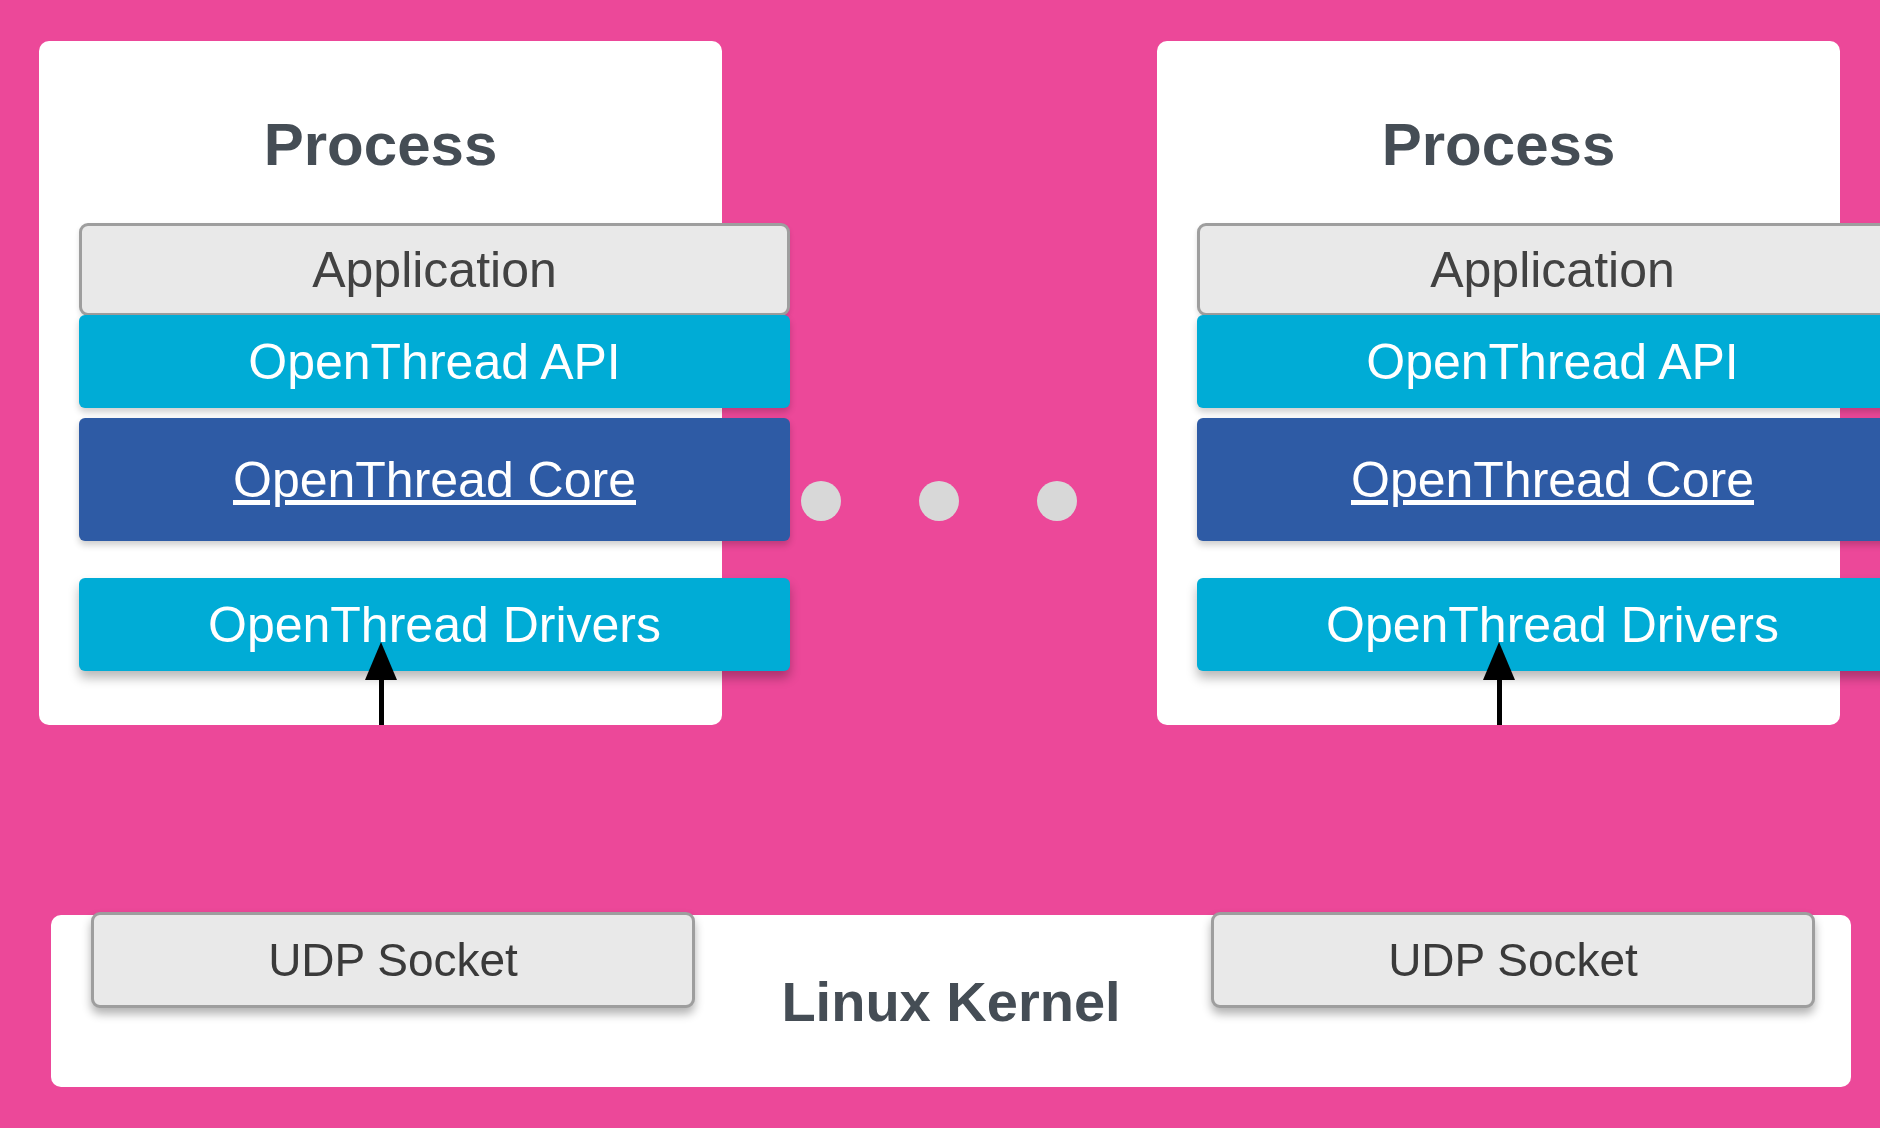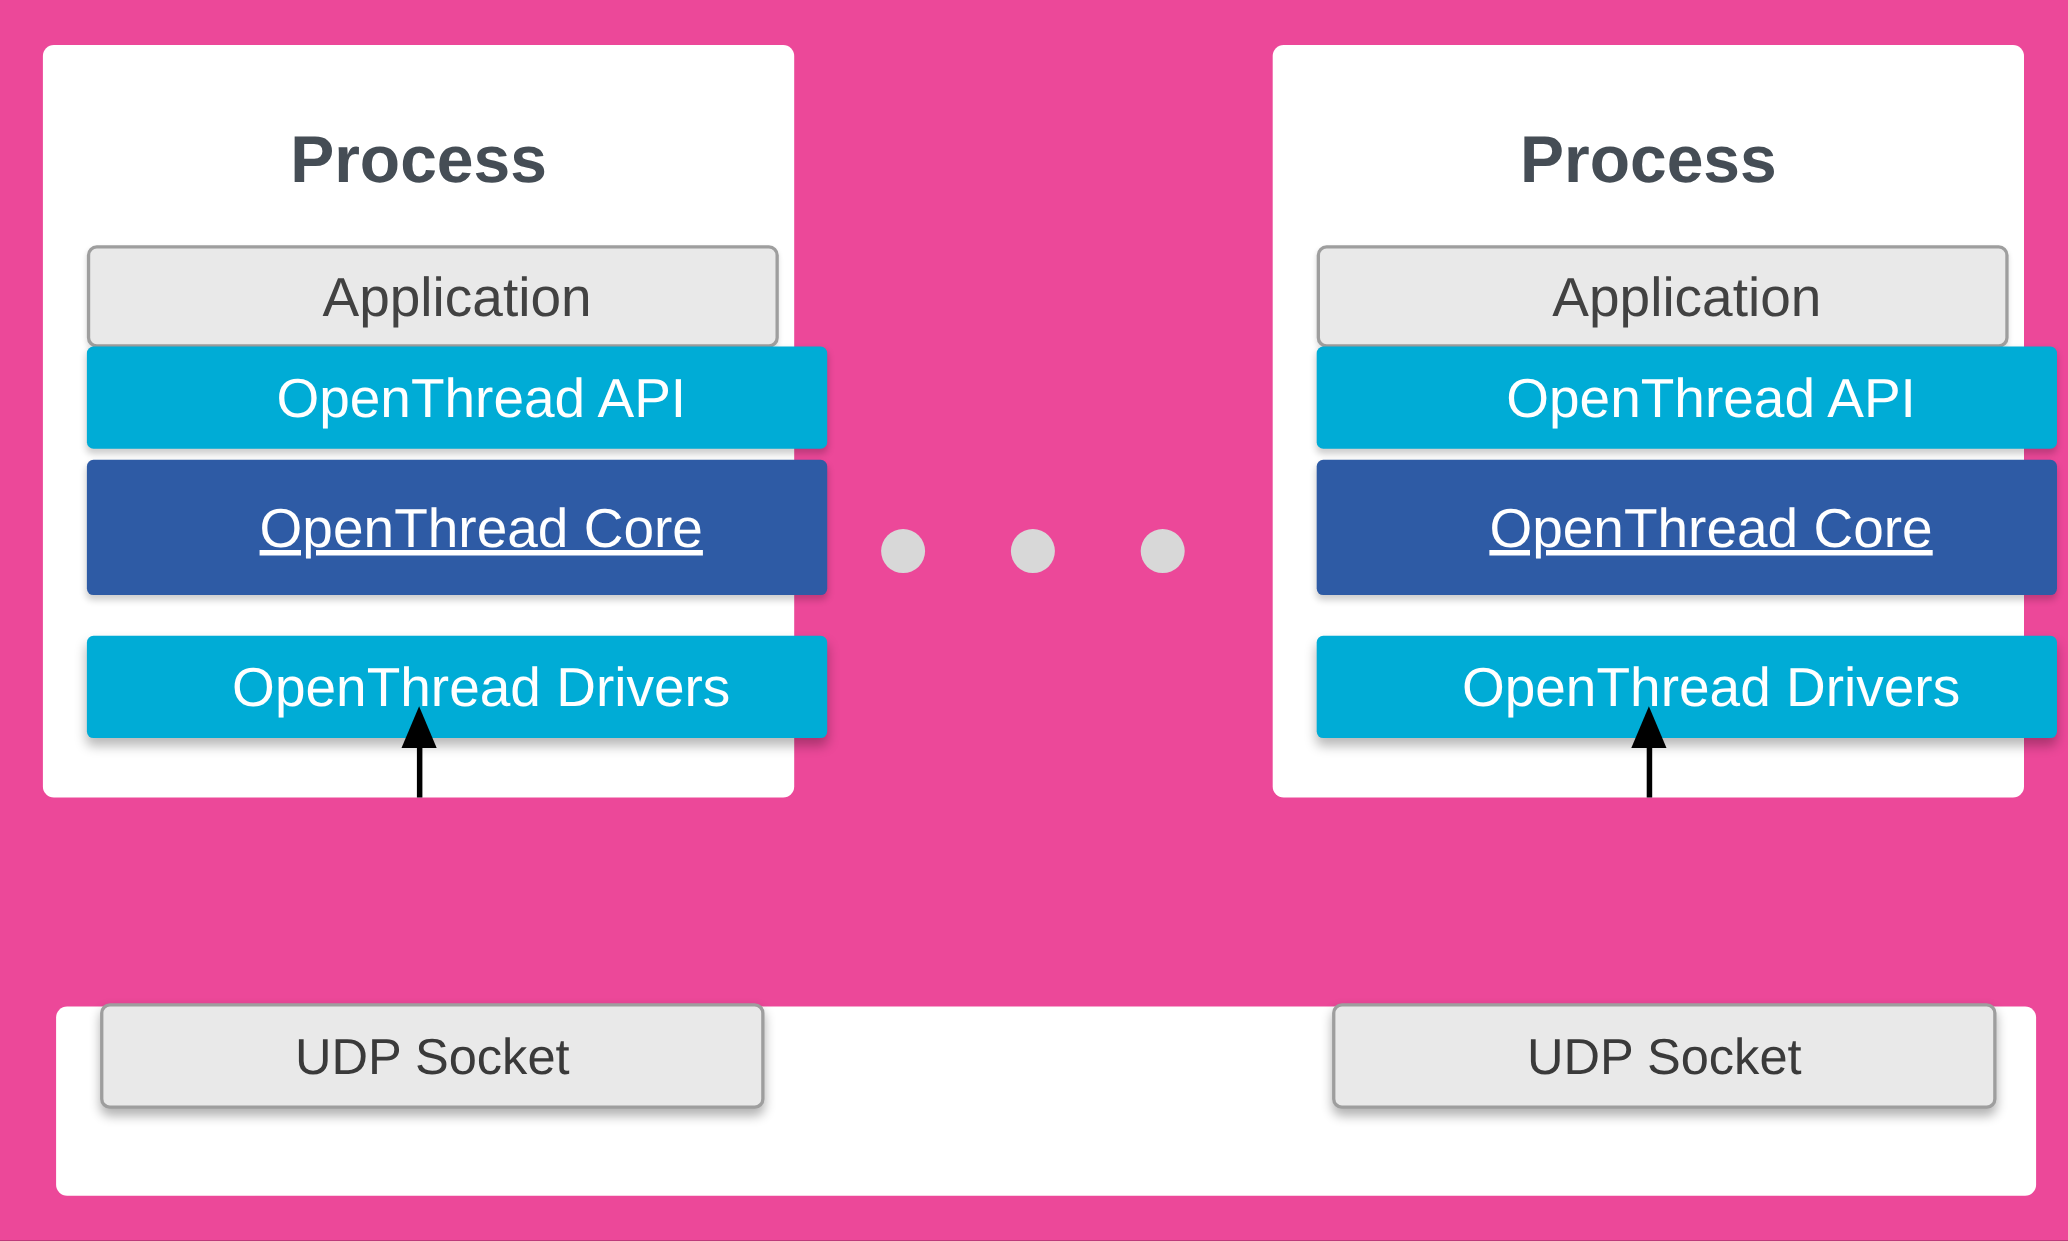--- a/index.html
+++ b/index.html
@@ -9,23 +9,23 @@
   .stage{position:absolute;left:0;top:0;width:1880px;height:1128px;background:#ec4899;}
 
   
   .card{position:absolute;top:41px;width:683px;height:684px;background:#fff;border-radius:10px;}
   .card.left{left:39px;}
   .card.right{left:1157px;}
 
   .card-title{position:absolute;top:72px;left:0;width:100%;margin:0;text-align:center;
               font-size:60px;line-height:64px;font-weight:bold;color:#454D55;}
 
-  .layer{position:absolute;left:40px;width:629px;border-radius:6px;
+  .layer{position:absolute;left:40px;width:711px;border-radius:6px;
          display:flex;align-items:center;justify-content:center;
-         font-size:50px;color:#fff;box-shadow:0 4px 7px rgba(0,0,0,0.20);padding-left:44px;}
+         font-size:50px;color:#fff;box-shadow:0 4px 7px rgba(0,0,0,0.20);}
   .layer.app{top:182px;height:93px;border:3px solid #9E9E9E;border-radius:9px;
              box-sizing:border-box;color:#424242;box-shadow:0 3px 5px rgba(0,0,0,0.12);}
   .layer.api{top:274px;height:93px;}
   .layer.core{top:377px;height:123px;text-decoration:underline;}
   .layer.drivers{top:505px;height:93px;box-shadow:0 7px 11px rgba(0,0,0,0.28);margin-top:32px;}
 
   
   .arrow{position:absolute;top:601px;left:325px;width:34px;height:83px;}
   .arrow .head{width:0;height:0;margin:0 auto;
                border-left:16px solid transparent;border-right:16px solid transparent;
@@ -78,16 +78,17 @@
     <div class="layer core" style="background-color: rgb(46, 91, 165);">OpenThread Core</div>
     <div class="layer drivers" style="background-color: rgb(0, 172, 214);">OpenThread Drivers</div>
     <div class="arrow">
       <div class="head"></div>
       <div class="shaft"></div>
     </div>
   </section>
 
   <footer class="kernel">
     <div class="udp left" style="background-color: rgb(233, 233, 233);">UDP Socket</div>
+    <h2 class="kernel-title">Linux Kernel</h2>
     <div class="udp right" style="background-color: rgb(233, 233, 233);">UDP Socket</div>
   </footer>
 
 </div>
 
 </body></html>

